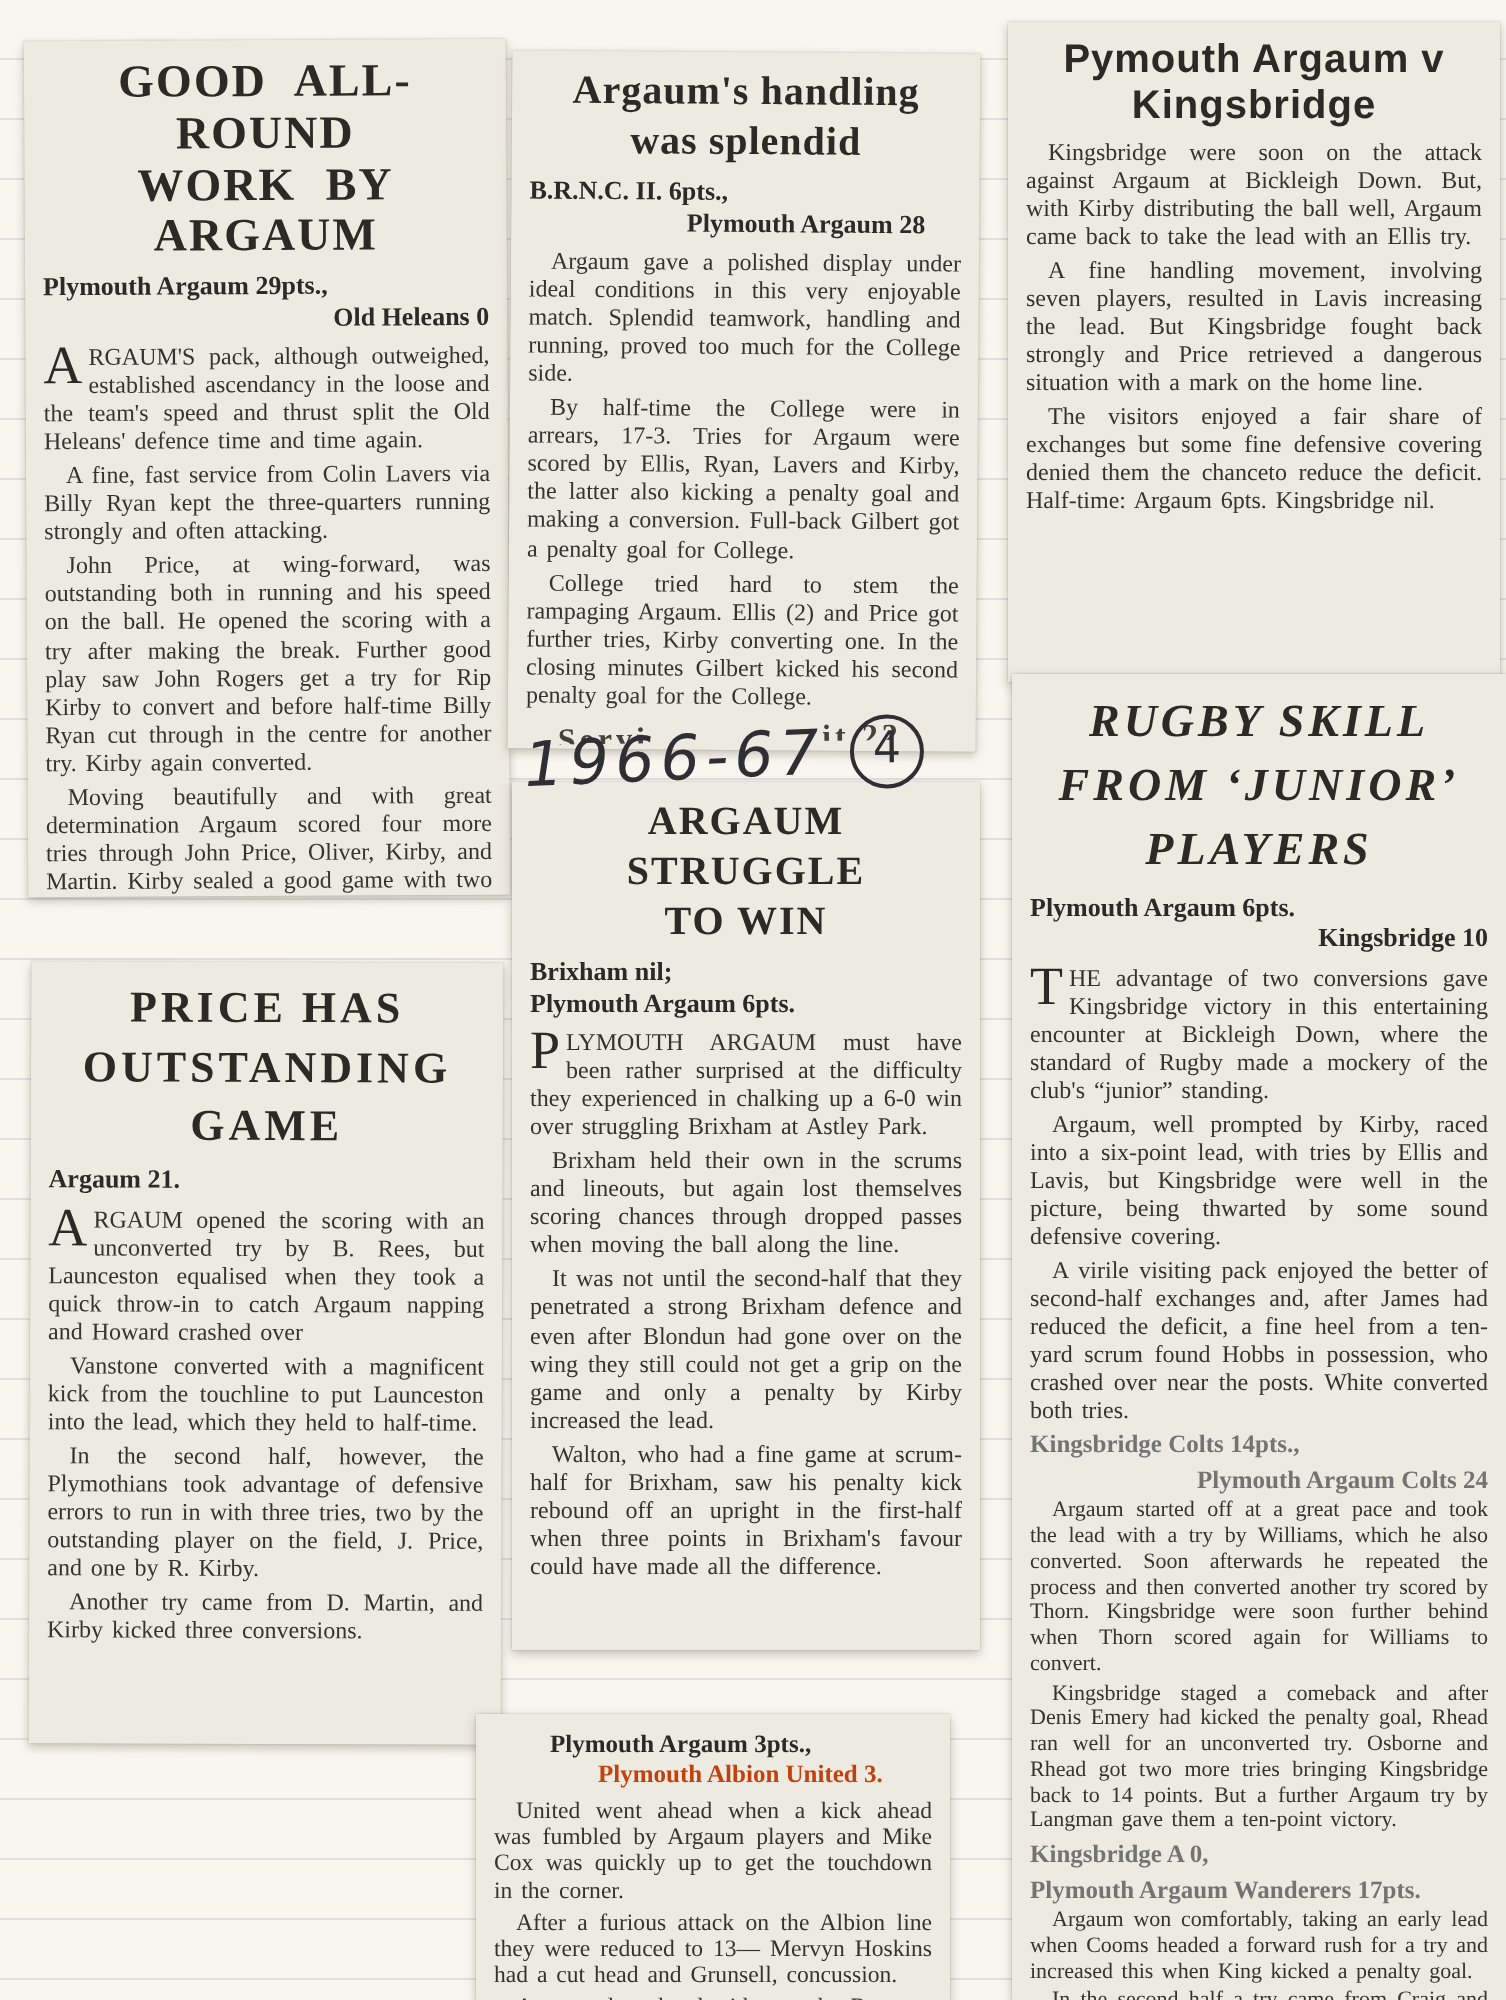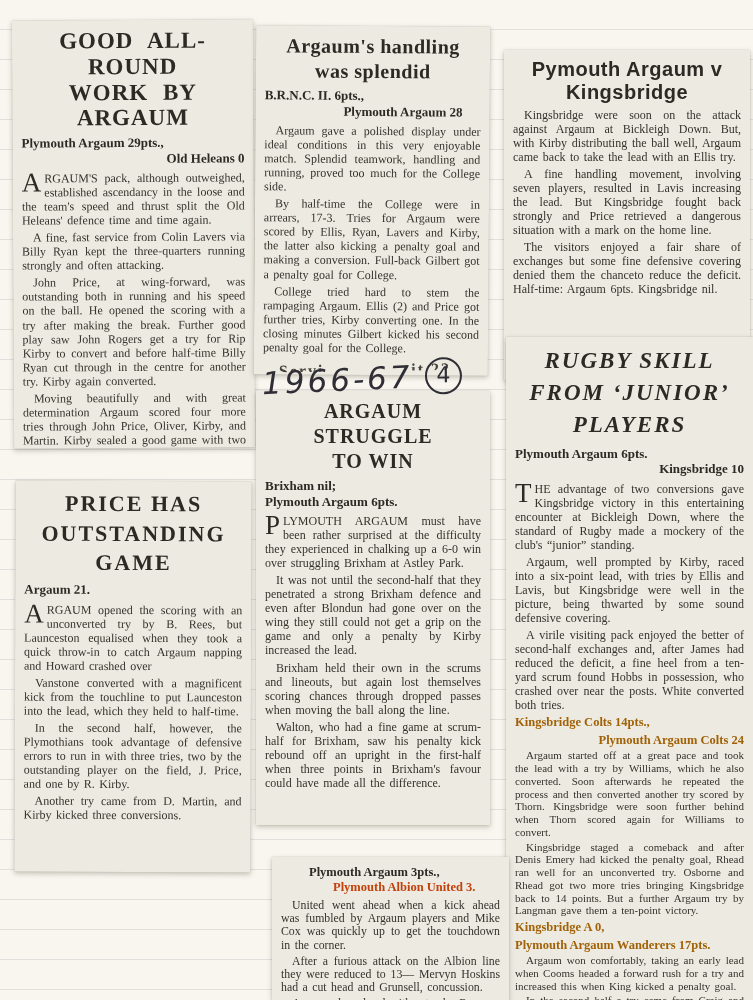--- a/index.html
+++ b/index.html
@@ -18,44 +18,44 @@
   .clip {
     position:absolute;
     background:#edeae1;
     box-shadow:0 2px 5px rgba(80,70,50,0.30), 0 0 1px rgba(0,0,0,0.2);
     padding:8px 9px;
     box-sizing:border-box;
     overflow:hidden;
   }
   #clip1 { left:13px;  top:20px;  width:241px; height:428px; transform:rotate(-0.3deg); }
   #clip2 { left:255px; top:26px;  width:234px; height:349px; transform:rotate(0.4deg); }
-  #clip3 { left:504px; top:11px;  width:246px; height:330px;margin-top:39px; }
+  #clip3 { left:504px; top:11px;  width:246px; height:330px; }
   #clip4 { left:506px; top:337px; width:247px; height:663px; }
   #clip5 { left:15px;  top:481px; width:236px; height:391px; transform:rotate(0.2deg); }
   #clip6 { left:256px; top:391px; width:234px; height:434px; }
-  #clip7 { left:272px; top:857px; width:237px; height:143px; }
+  #clip7 { left:238px; top:857px; width:237px; height:143px; }
 
   .hl { font-weight:bold; text-align:center; margin:0 0 4px; color:#2c2a24; }
   .hl1 { font-size:23px; line-height:1.12; letter-spacing:1px; word-spacing:8px; }
   .hl2 { font-size:20px; line-height:1.25; letter-spacing:0.5px; }
   .hl3 { font-family:"Liberation Sans", sans-serif; font-size:20px; line-height:1.15; letter-spacing:0.5px; }
   .hl4 { font-size:23px; font-style:italic; line-height:1.4; letter-spacing:2px; }
   .hl5 { font-size:22px; line-height:1.35; letter-spacing:2px; }
   .hl6 { font-size:20px; line-height:1.25; letter-spacing:1px; }
 
   .score { font-weight:bold; font-size:13px; line-height:1.2; margin:0; color:#2c2a24; }
   .sr { text-align:right; }
   .sc { text-align:left; }
   .score-gap { margin-bottom:5px; }
 
   .p { font-size:12px; line-height:1.17; text-align:justify; text-indent:11px; margin:0 0 3px; word-spacing:1.5px; }
   .p.lead { text-indent:0; }
   .dropcap { float:left; font-size:27px; line-height:21px; padding:1px 3px 0 0; color:#2c2a24; }
 
-  .subhead { font-weight:bold; font-size:12.5px; line-height:1.2; margin:3px 0 1px; color:#a16207; }
+  .subhead { font-weight:bold; font-size:12.5px; line-height:1.2; margin:3px 0 1px; color:#737373; }
   .small .p { font-size:11px; line-height:1.16; margin-bottom:2px; }
 
   .head7-1 { font-weight:bold; font-size:12.5px; margin:0; padding-left:28px; color:#2c2a24; }
   .head7-2 { font-weight:bold; font-size:12.5px; margin:0 0 4px; padding-left:52px; color:#c2410c; }
   #clip7 .p { font-size:11.8px; line-height:1.12; }
 
   .cutline {
     height:10px; overflow:hidden; margin-top:6px;
     font-weight:bold; font-size:16px; letter-spacing:2px;
     display:flex; justify-content:space-between;
@@ -175,22 +175,22 @@
   <article class="clip" id="clip6">
     <h2 class="hl hl6">
       <span>ARGAUM STRUGGLE</span><br>
       <span>TO WIN</span>
     </h2>
     <p class="score sc">Brixham nil;</p>
     <p class="score sc score-gap">Plymouth Argaum 6pts.</p>
     <p class="p lead">
       <span class="dropcap">P</span><span>LYMOUTH ARGAUM must have been rather surprised at the difficulty they experienced in chalking up a 6-0 win over struggling Brixham at Astley Park.</span>
     </p>
+    <p class="p">Brixham held their own in the scrums and lineouts, but again lost themselves scoring chances through dropped passes when moving the ball along the line.</p>
     <p class="p">It was not until the second-half that they penetrated a strong Brixham defence and even after Blondun had gone over on the wing they still could not get a grip on the game and only a penalty by Kirby increased the lead.</p>
-    <p class="p">Brixham held their own in the scrums and lineouts, but again lost themselves scoring chances through dropped passes when moving the ball along the line.</p>
     <p class="p">Walton, who had a fine game at scrum-half for Brixham, saw his penalty kick rebound off an upright in the first-half when three points in Brixham's favour could have made all the difference.</p>
   </article>
 
   <article class="clip" id="clip7">
     <p class="head7-1">Plymouth Argaum 3pts.,</p>
     <p class="head7-2">Plymouth Albion United 3.</p>
     <p class="p">United went ahead when a kick ahead was fumbled by Argaum players and Mike Cox was quickly up to get the touchdown in the corner.</p>
     <p class="p">After a furious attack on the Albion line they were reduced to 13— Mervyn Hoskins had a cut head and Grunsell, concussion.</p>
     <p class="p">Argaum drew level with a try by Rogers.</p>
   </article>

